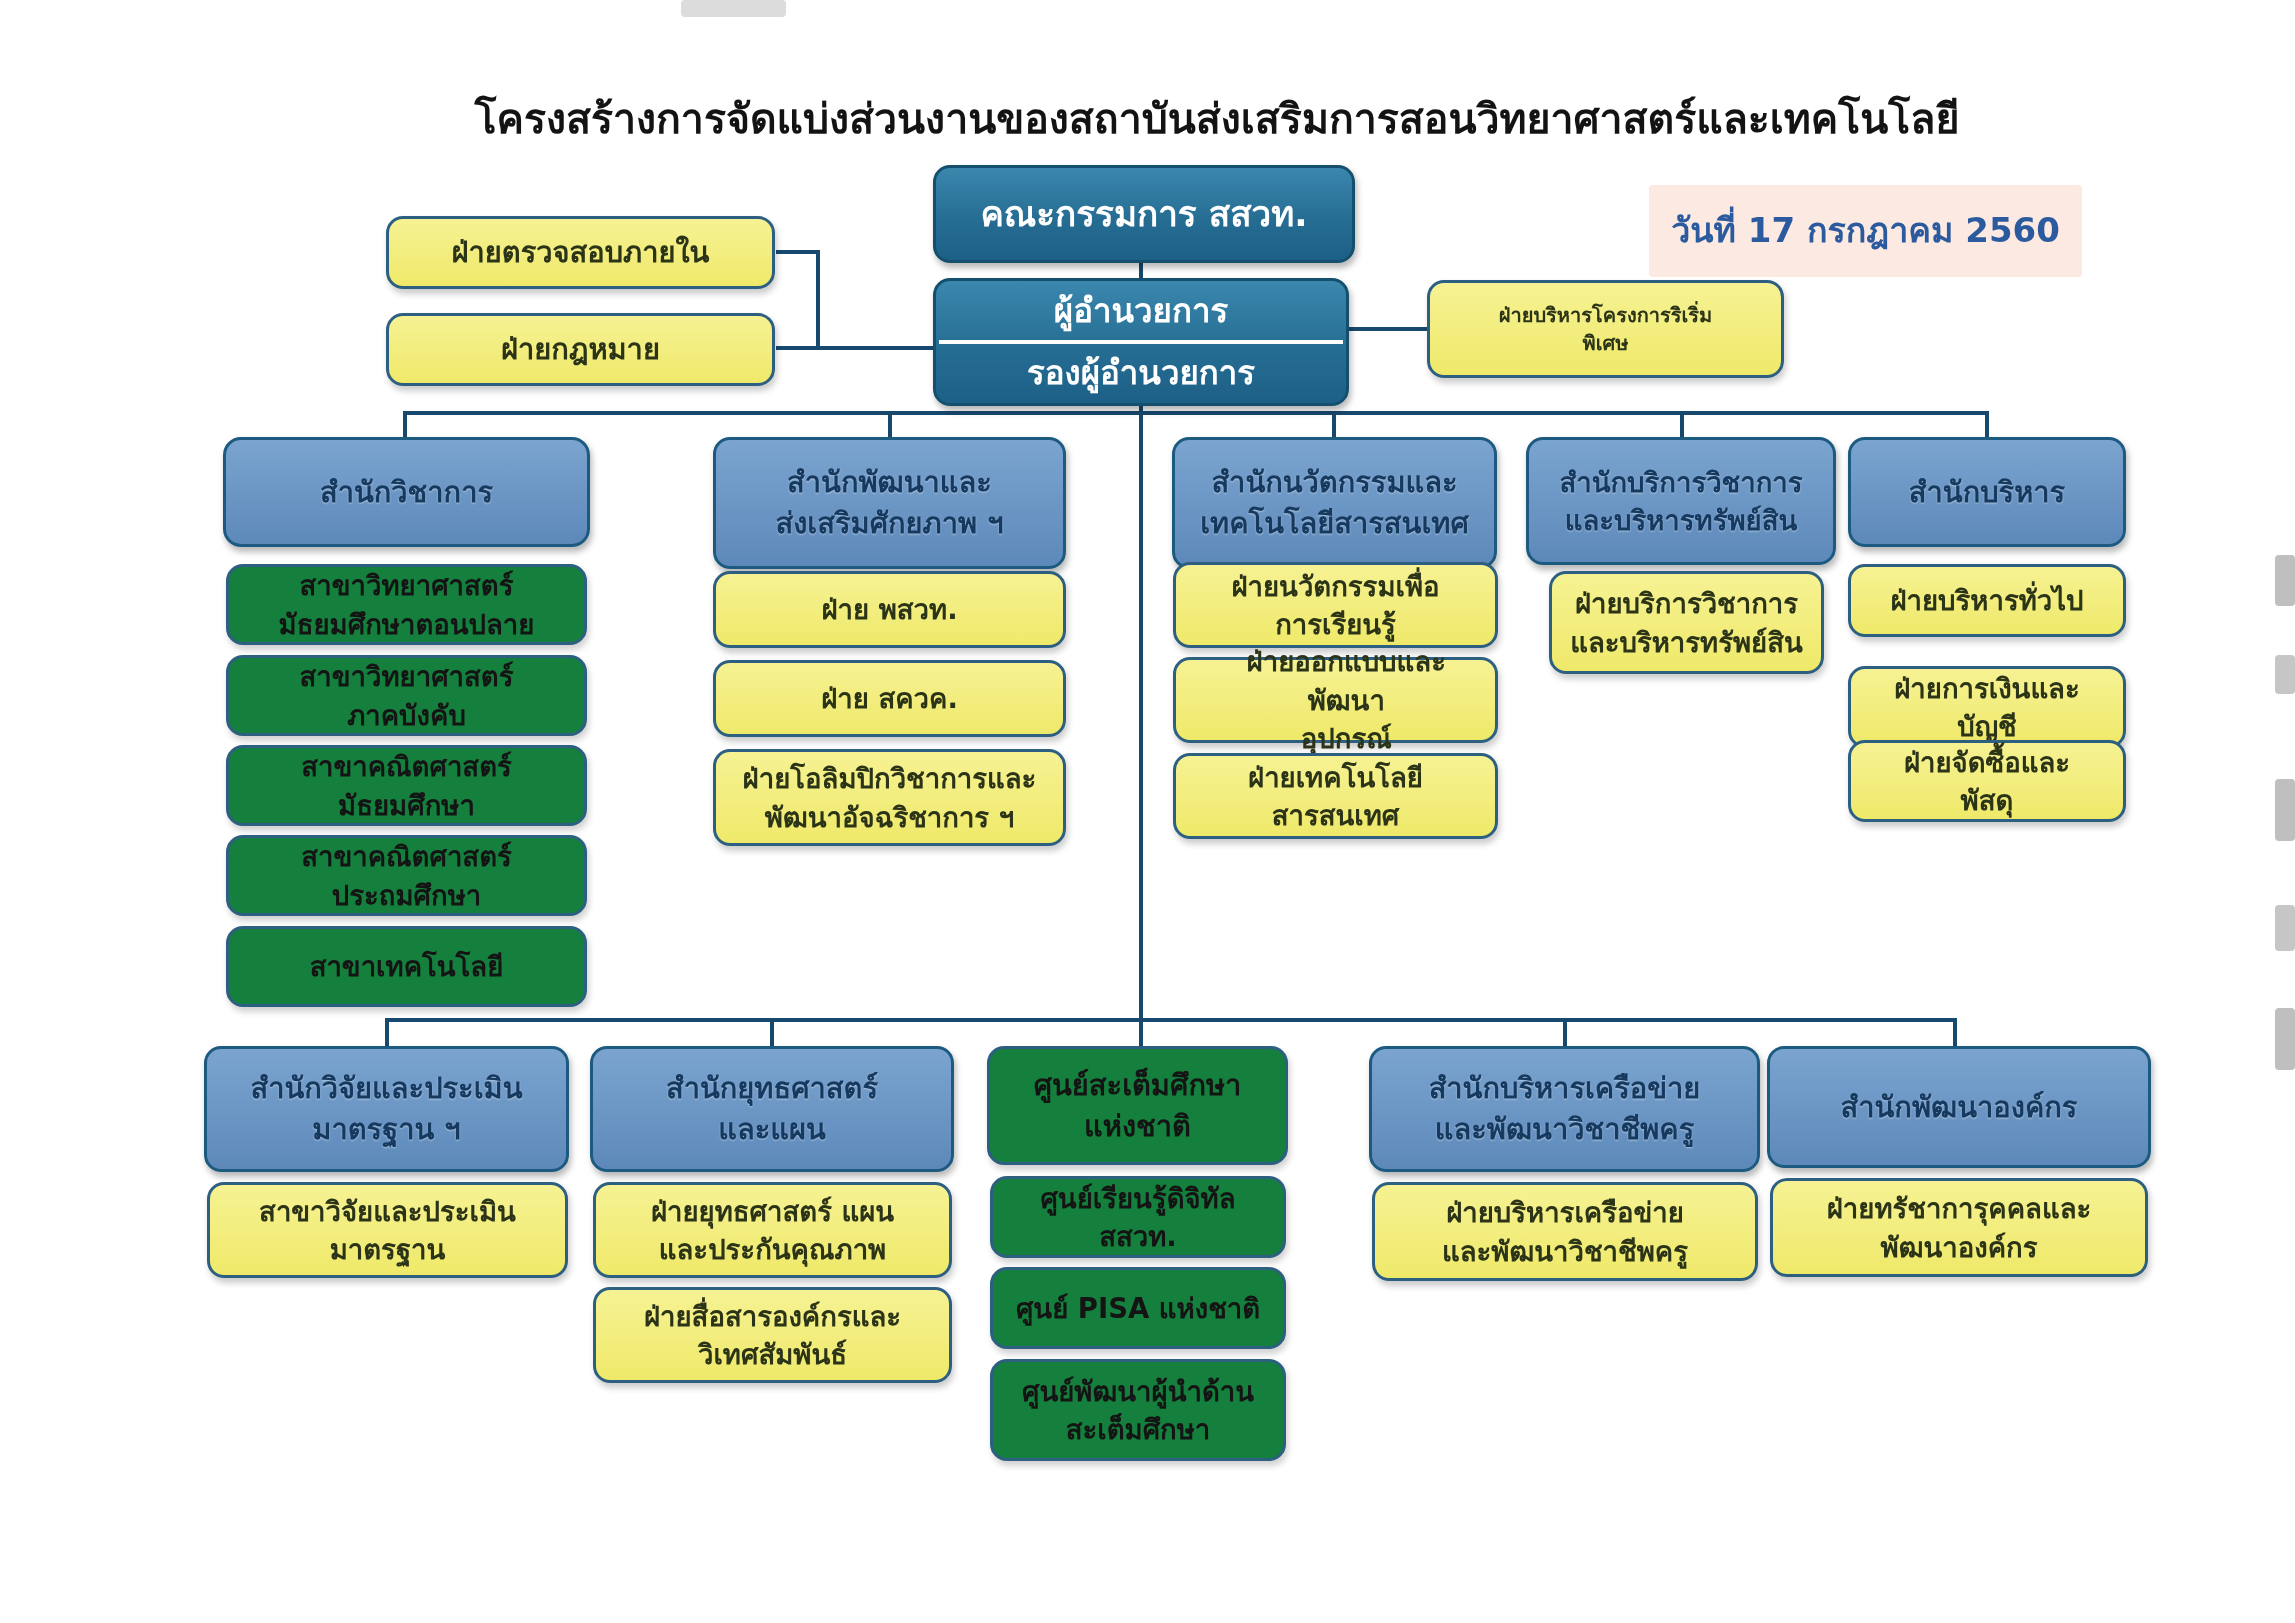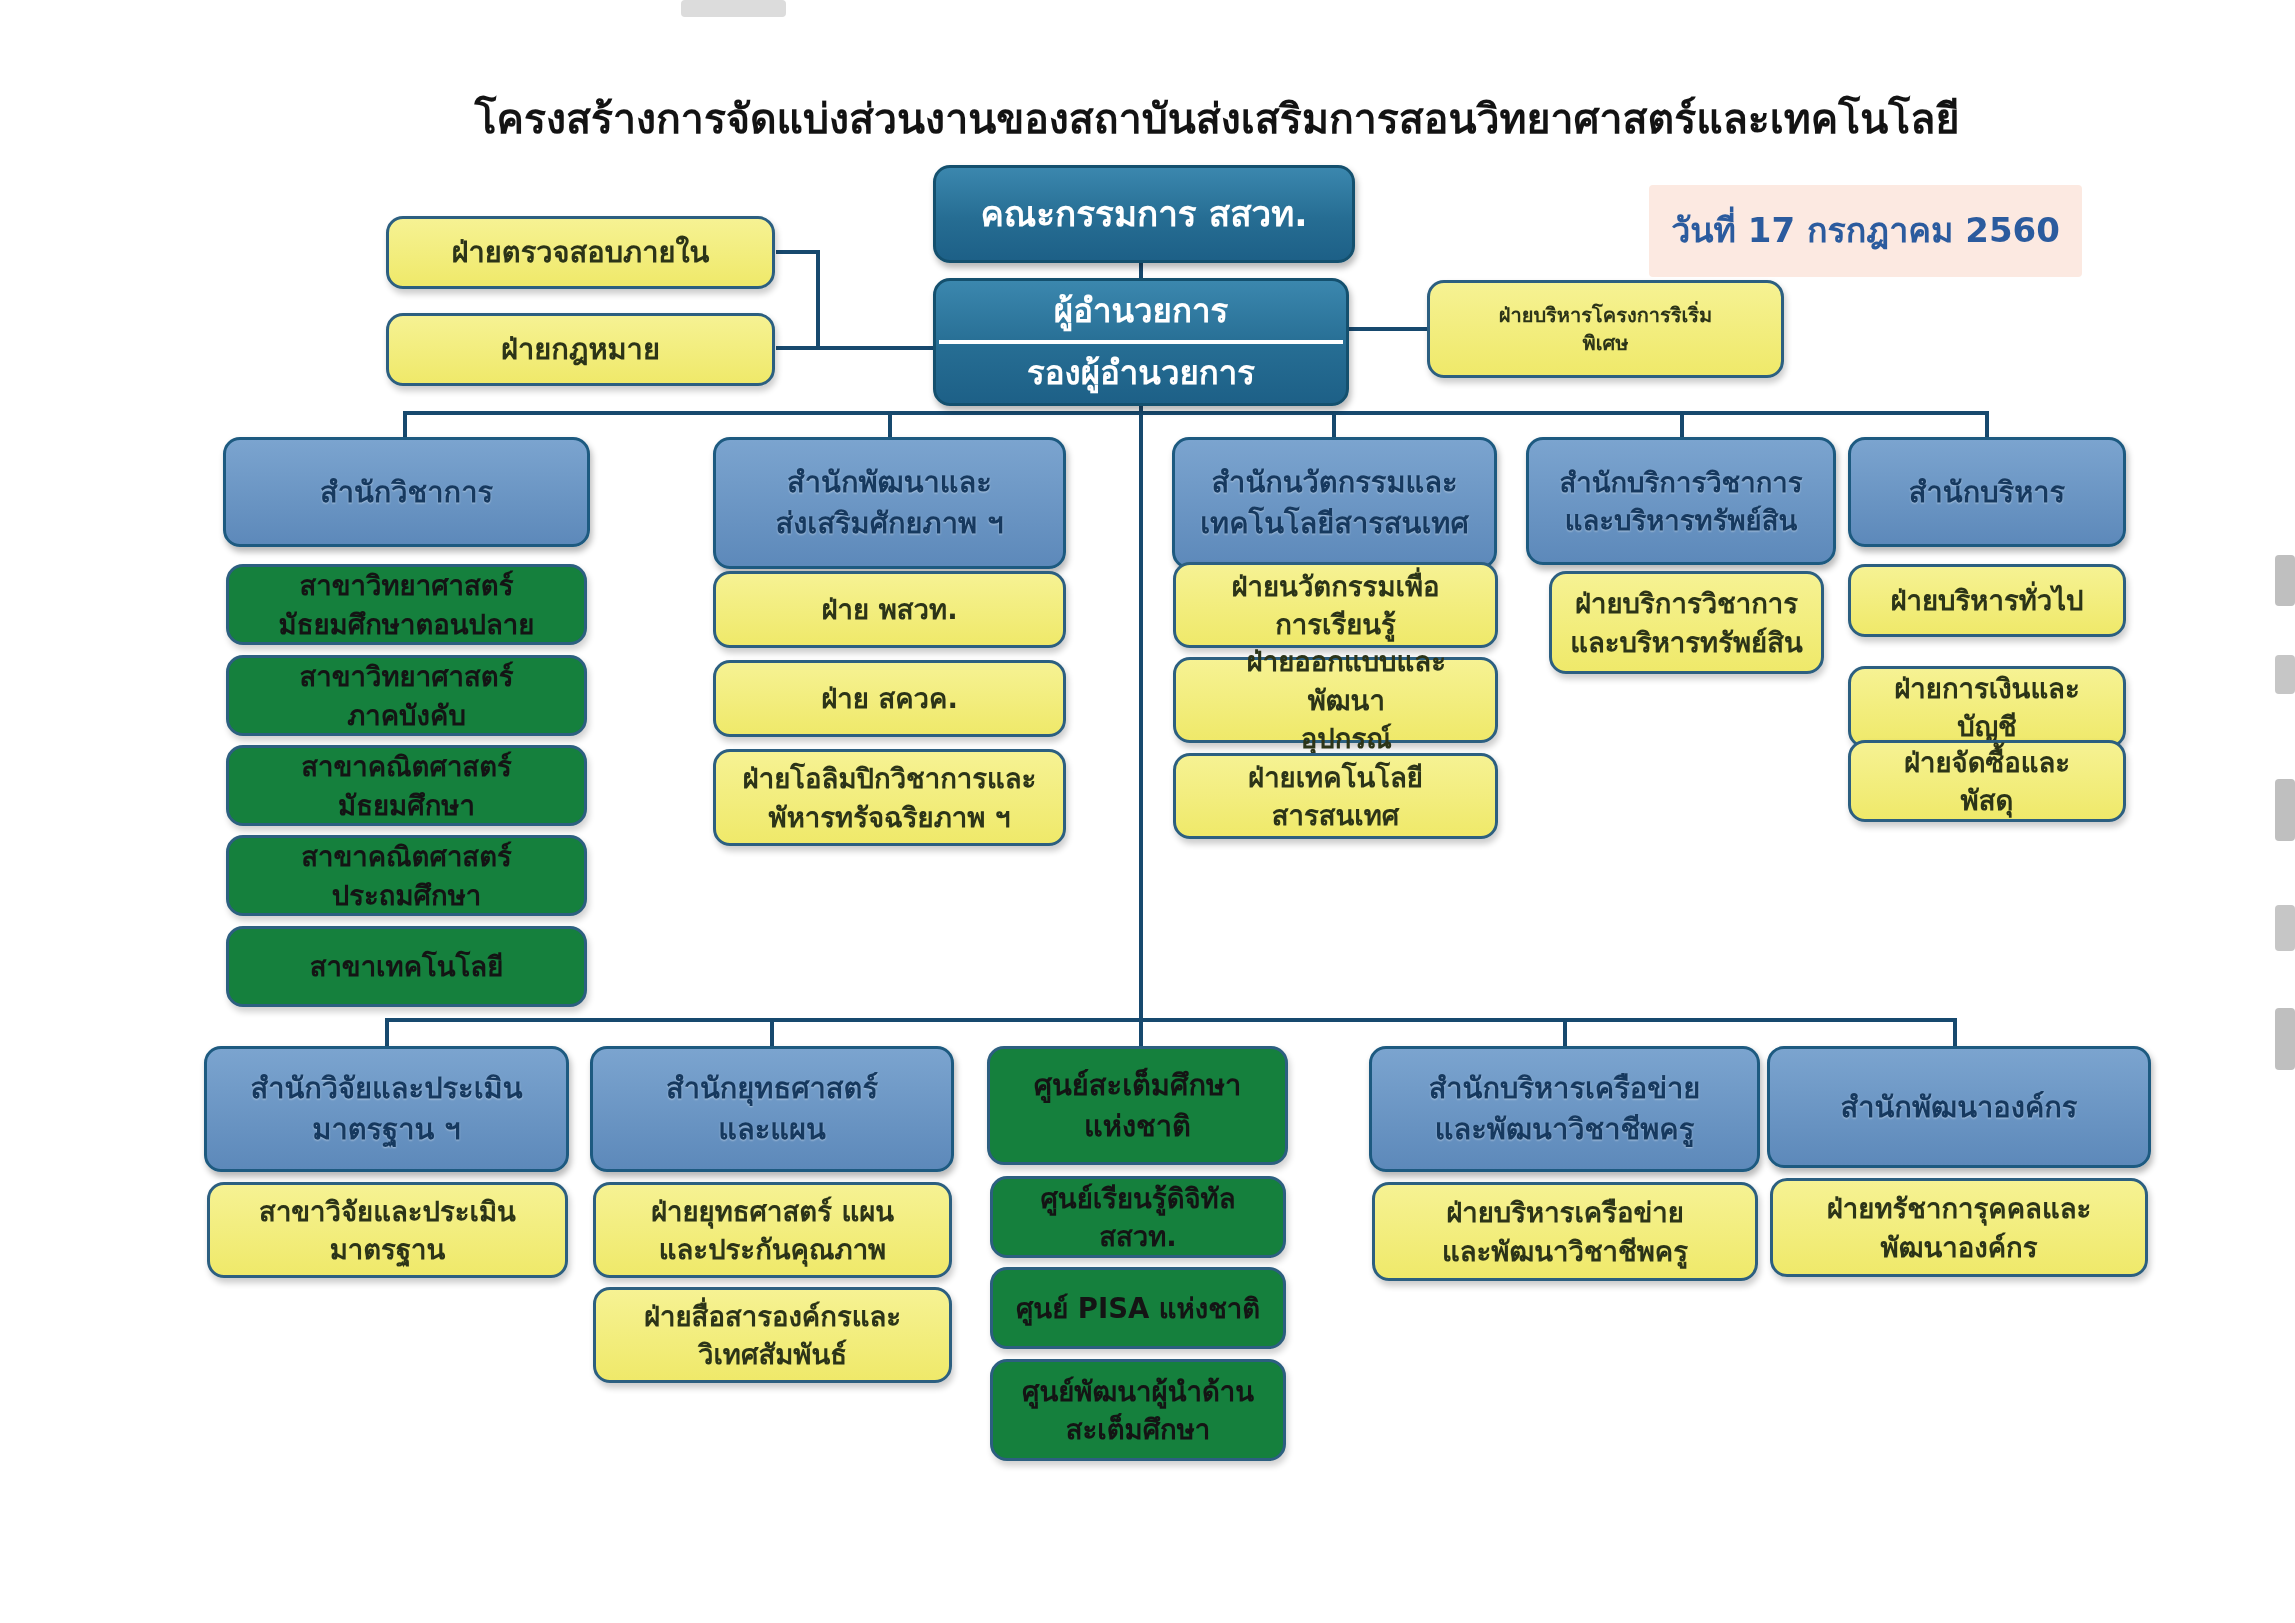--- a/index.html
+++ b/index.html
@@ -65,21 +65,21 @@
     <div class="half">ผู้อำนวยการ</div>
     <div class="split-divider"></div>
     <div class="half">รองผู้อำนวยการ</div>
   </div>
 
   <div class="box yellow" style="left:386px;top:216px;width:389px;height:73px;font-size:29px;">ฝ่ายตรวจสอบภายใน</div>
   <div class="box yellow" style="left:386px;top:313px;width:389px;height:73px;font-size:29px;">ฝ่ายกฎหมาย</div>
   <div class="box yellow" style="left:1427px;top:280px;width:357px;height:98px;font-size:20px;">ฝ่ายบริหารโครงการริเริ่ม
 พิเศษ</div>
 
-  <div class="box bureau" style="left:223px;top:437px;width:367px;height:110px;font-size:29px;">สำนักวิชาการ</div>
+  <div class="box bureau" style="left:223px;top:437px;width:367px;height:110px;font-size:29px;border-radius:18px;">สำนักวิชาการ</div>
   <div class="box bureau" style="left:713px;top:437px;width:353px;height:132px;font-size:29px;">สำนักพัฒนาและ
 ส่งเสริมศักยภาพ ฯ</div>
   <div class="box bureau" style="left:1172px;top:437px;width:325px;height:132px;font-size:29px;">สำนักนวัตกรรมและ
 เทคโนโลยีสารสนเทศ</div>
   <div class="box bureau" style="left:1526px;top:437px;width:310px;height:128px;font-size:27.5px;">สำนักบริการวิชาการ
 และบริหารทรัพย์สิน</div>
   <div class="box bureau" style="left:1848px;top:437px;width:278px;height:110px;font-size:29px;">สำนักบริหาร</div>
 
   <div class="box cream" style="left:226px;top:564px;width:361px;height:81px;font-size:27.5px;">สาขาวิทยาศาสตร์
 มัธยมศึกษาตอนปลาย</div>
@@ -87,21 +87,21 @@
 ภาคบังคับ</div>
   <div class="box cream" style="left:226px;top:745px;width:361px;height:81px;font-size:27.5px;">สาขาคณิตศาสตร์
 มัธยมศึกษา</div>
   <div class="box cream" style="left:226px;top:835px;width:361px;height:81px;font-size:27.5px;">สาขาคณิตศาสตร์
 ประถมศึกษา</div>
   <div class="box cream" style="left:226px;top:926px;width:361px;height:81px;font-size:27.5px;">สาขาเทคโนโลยี</div>
 
   <div class="box yellow" style="left:713px;top:571px;width:353px;height:77px;font-size:27.5px;">ฝ่าย พสวท.</div>
   <div class="box yellow" style="left:713px;top:660px;width:353px;height:77px;font-size:27.5px;">ฝ่าย สควค.</div>
   <div class="box yellow" style="left:713px;top:749px;width:353px;height:97px;font-size:27.5px;">ฝ่ายโอลิมปิกวิชาการและ
-พัหารทรัจฉริยภาพ ฯ</div>
+พัฒนาอัจฉริชาการ ฯ</div>
 
   <div class="box yellow" style="left:1173px;top:562px;width:325px;height:86px;font-size:27.5px;">ฝ่ายนวัตกรรมเพื่อ
 การเรียนรู้</div>
   <div class="box yellow" style="left:1173px;top:657px;width:325px;height:86px;font-size:27.5px;padding-left:32px;">ฝ่ายออกแบบและพัฒนา
 อุปกรณ์</div>
   <div class="box yellow" style="left:1173px;top:753px;width:325px;height:86px;font-size:27.5px;">ฝ่ายเทคโนโลยี
 สารสนเทศ</div>
 
   <div class="box yellow" style="left:1549px;top:571px;width:275px;height:103px;font-size:27.5px;">ฝ่ายบริการวิชาการ
 และบริหารทรัพย์สิน</div>

